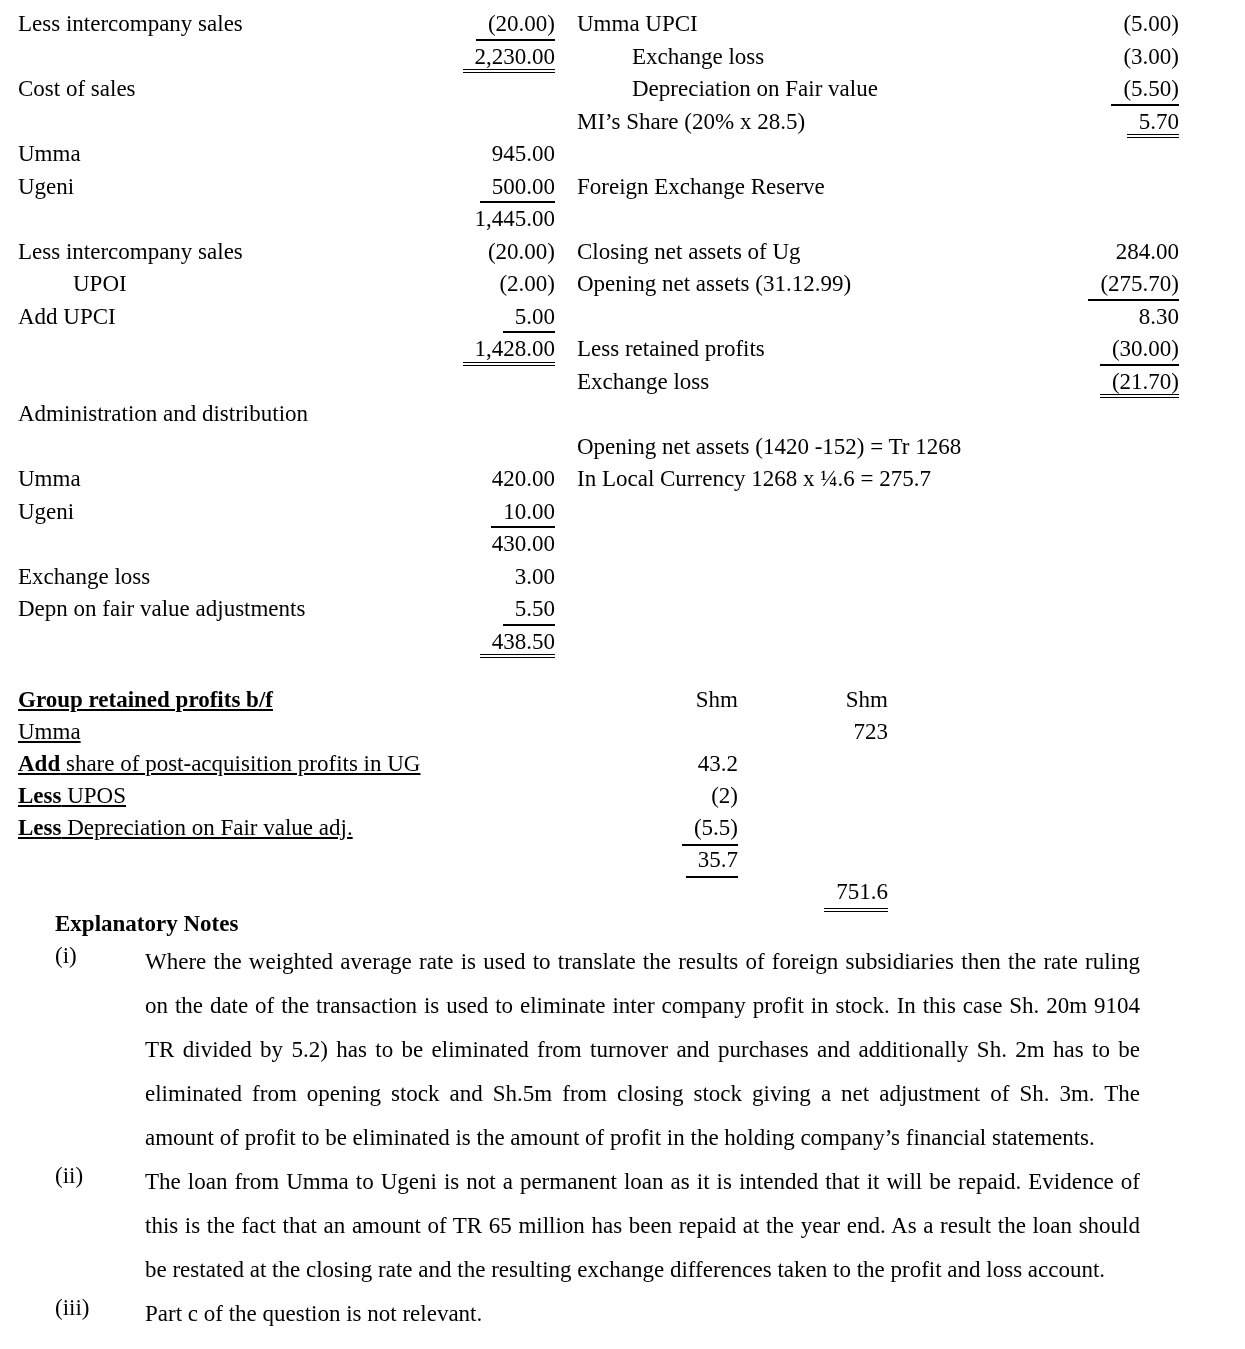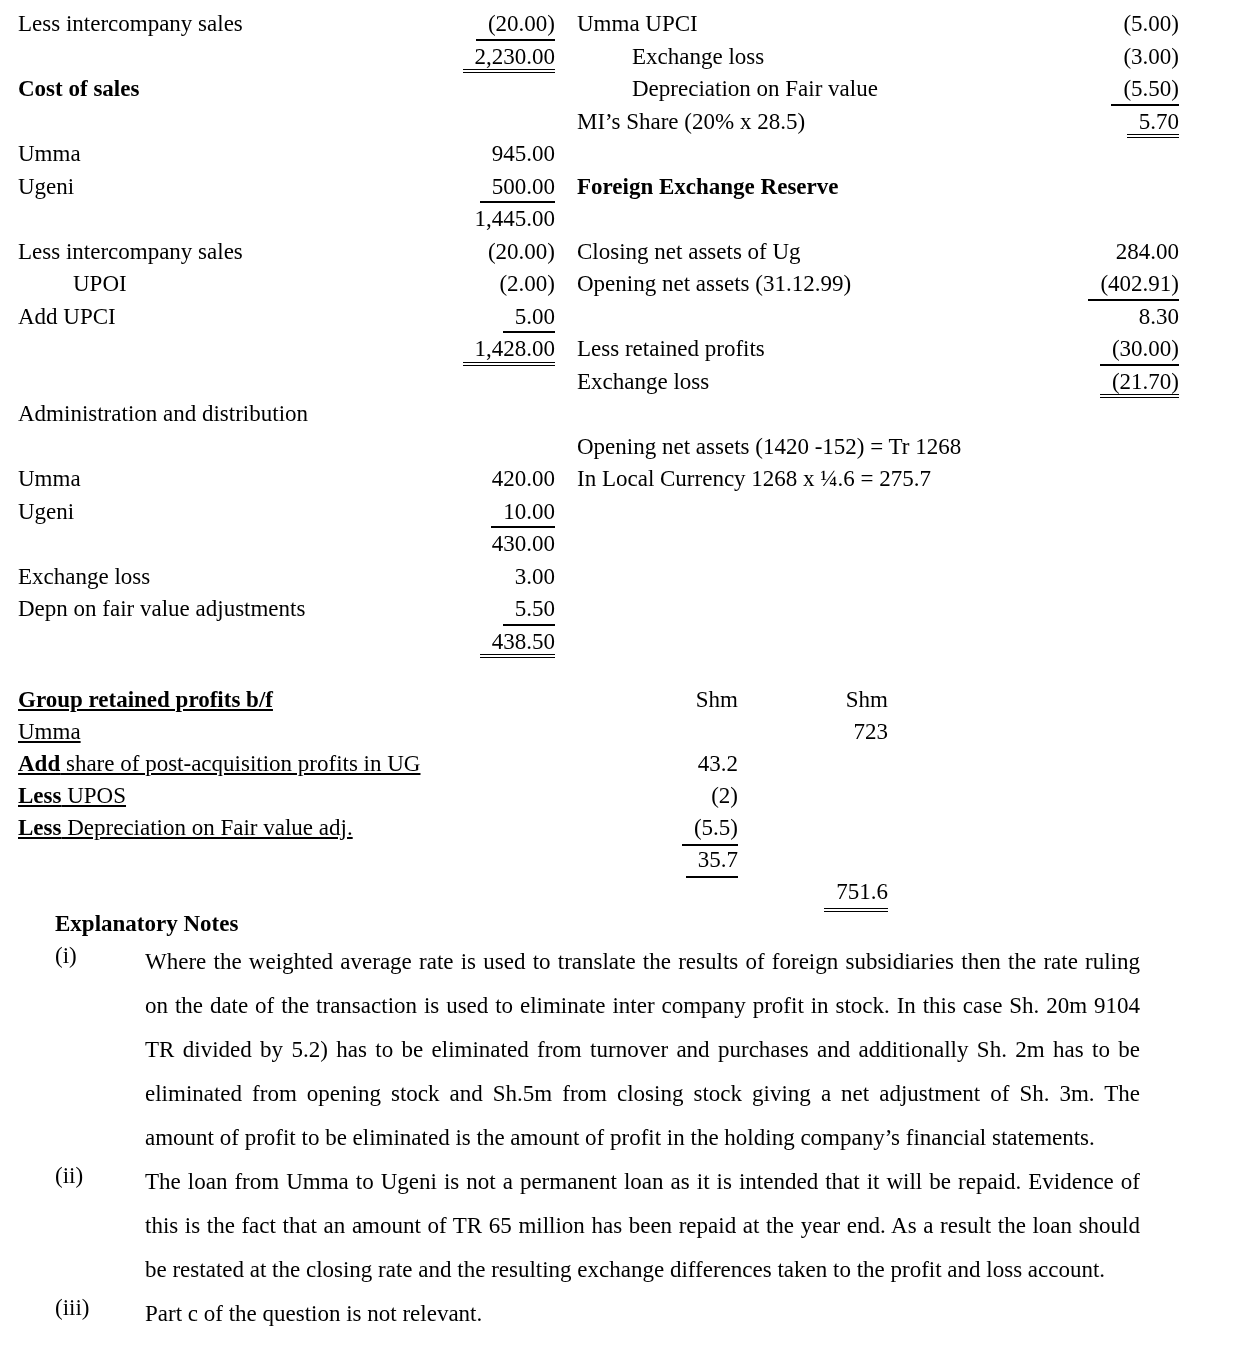--- a/index.html
+++ b/index.html
@@ -9,21 +9,21 @@
     background: #ffffff; color: #000000;
     font-family: "Liberation Serif", "DejaVu Serif", serif;
     font-size: 23px;
     overflow: hidden;
   }
   .page { padding: 8px 18px 0 18px; }
 
   
   .top { display: grid; grid-template-columns: 537px 602px; column-gap: 22px; }
   .trow { display: flex; height: 32.5px; line-height: 32.5px; white-space: nowrap; }
-  .lbl.bold { font-weight: bold; }
+  .lbl.bold { font-weight: normal; }
   .ind { padding-left: 55px; }
   .val { margin-left: auto; text-align: right; }
   .u  { border-bottom: 2px solid #000; padding-left: 12px; }
   .uu { border-bottom: 4px double #000; padding-left: 12px; }
 
   
   .middle { margin-top: 26px; text-decoration: underline; }
   .mrow { display: flex; height: 32px; line-height: 32px; white-space: nowrap; }
   .m-label { width: 640px; }
   .m-c1 { width: 80px;  text-align: right; }
@@ -133,21 +133,21 @@
       <div class="trow">
         <span class="lbl bold">Foreign Exchange Reserve</span>
       </div>
       <div class="trow"></div>
       <div class="trow">
         <span class="lbl">Closing net assets of Ug</span>
         <span class="val">284.00</span>
       </div>
       <div class="trow">
         <span class="lbl">Opening net assets (31.12.99)</span>
-        <span class="val u">(402.91)</span>
+        <span class="val u">(275.70)</span>
       </div>
       <div class="trow">
         <span class="val">8.30</span>
       </div>
       <div class="trow">
         <span class="lbl">Less retained profits</span>
         <span class="val u">(30.00)</span>
       </div>
       <div class="trow">
         <span class="lbl">Exchange loss</span>

